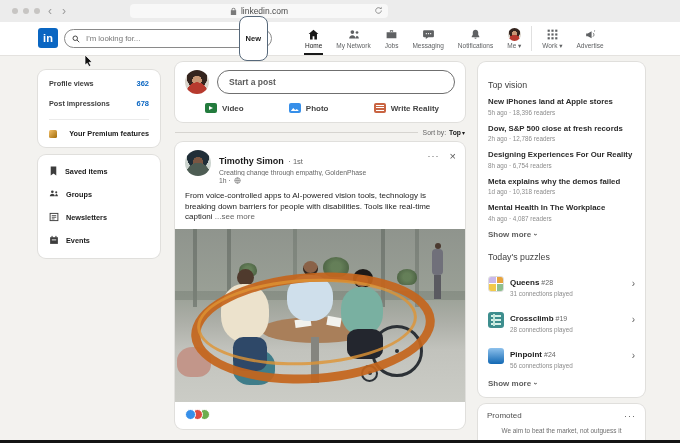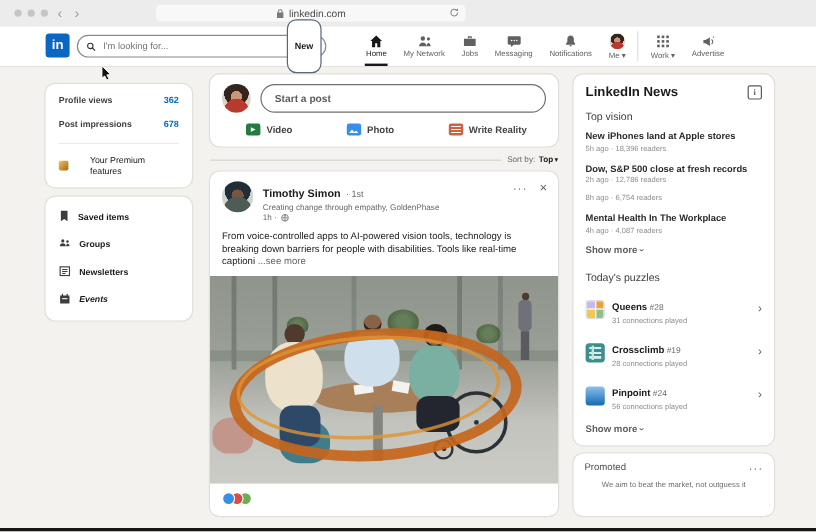--- a/index.html
+++ b/index.html
@@ -58,26 +58,26 @@
   .p-headline{font-size:6.5px;color:#3d3d3d;margin-top:3px;white-space:nowrap;}
   .p-loc{font-size:6.5px;color:#7c7c7c;margin-top:6px;}
   .p-comp{display:flex;align-items:center;gap:4px;margin-top:8px;font-size:7px;font-weight:bold;color:#1a1a1a;}
   .comp-ic{font-size:7px;color:#243b52;}
   
   .dash{margin-top:8px;padding:9px 11px;}
   .dash-row{display:flex;justify-content:space-between;align-items:center;margin-bottom:11px;}
   .dash-row .l{font-size:7.3px;font-weight:600;color:#3f3f3f;}
   .dash-row .v{font-size:7.5px;font-weight:bold;color:#0a66c2;}
   .dash-div{border-top:1px solid #ebebeb;margin:0 0 9px;}
-  .premium-row{display:flex;align-items:center;gap:18px;font-size:7.3px;font-weight:400;color:#1a1a1a;}
+  .premium-row{display:flex;align-items:center;gap:2px;font-size:7.3px;font-weight:700;color:#1a1a1a;justify-content:space-between;}
   .gold-sq{width:8px;height:8px;border-radius:1.5px;background:linear-gradient(135deg,#f3c06b,#a16b07);}
   
   .shorts{margin-top:8px;padding:11px;}
   .short-row{display:flex;align-items:center;gap:7px;margin-bottom:13px;font-size:7.3px;font-weight:600;color:#1a1a1a;cursor:pointer;}
-  .short-row:last-child{margin-bottom:2px;font-style:italic;}
+  .short-row:last-child{margin-bottom:2px;}
   .short-row svg{color:#3d3d3d;}
   
   .composer{padding:8px 10px 9px;}
   .comp-top{display:flex;align-items:center;gap:8px;}
   .c-avatar{width:24px;height:24px;border-radius:50%;flex:none;}
   .startpost{flex:1;height:24px;border:1px solid #6f6f6f;border-radius:12px;display:flex;align-items:center;
     padding-left:11px;font-size:8.5px;font-weight:600;color:#5a5a5a;box-sizing:border-box;cursor:pointer;background:#fff;}
   .comp-actions{display:flex;justify-content:space-between;padding:0 16px 0 20px;margin-top:9px;}
   .c-act{display:flex;align-items:center;gap:5px;font-size:8px;font-weight:600;color:#444;cursor:pointer;}
   .act-ic{width:12px;height:10px;border-radius:2px;position:relative;flex:none;}
@@ -441,36 +441,37 @@
           <span class="r-ic r-cel"></span>
 
         </div>
 
       </div>
     </div>
   </div>
 
   <div class="colR">
     <div class="card news">
-      <div class="news-head">
-        <span class="news-title">LinkedIn News</span>
-        <span class="info-ic">i</span>
-      </div>
       <div class="top-stories">Top vision</div>
 
       <div class="story">
         <div class="story-t">New iPhones land at Apple stores</div>
         <div class="story-m">5h ago · 18,396 readers</div>
       </div>
       <div class="story">
         <div class="story-t">Dow, S&amp;P 500 close at fresh records</div>
         <div class="story-m">2h ago · 12,786 readers</div>
       </div>
       <div class="story">
+        <div class="story-t">Designing Experiences For Our Reality</div>
         <div class="story-m">8h ago · 6,754 readers</div>
+      </div>
+      <div class="story">
+        <div class="story-t">Meta explains why the demos failed</div>
+        <div class="story-m">1d ago · 10,318 readers</div>
       </div>
       <div class="story">
         <div class="story-t">Mental Health In The Workplace</div>
         <div class="story-m">4h ago · 4,087 readers</div>
       </div>
 
       <div class="showmore">
         <span>Show more</span>
         <span class="rot90">›</span>
       </div>

